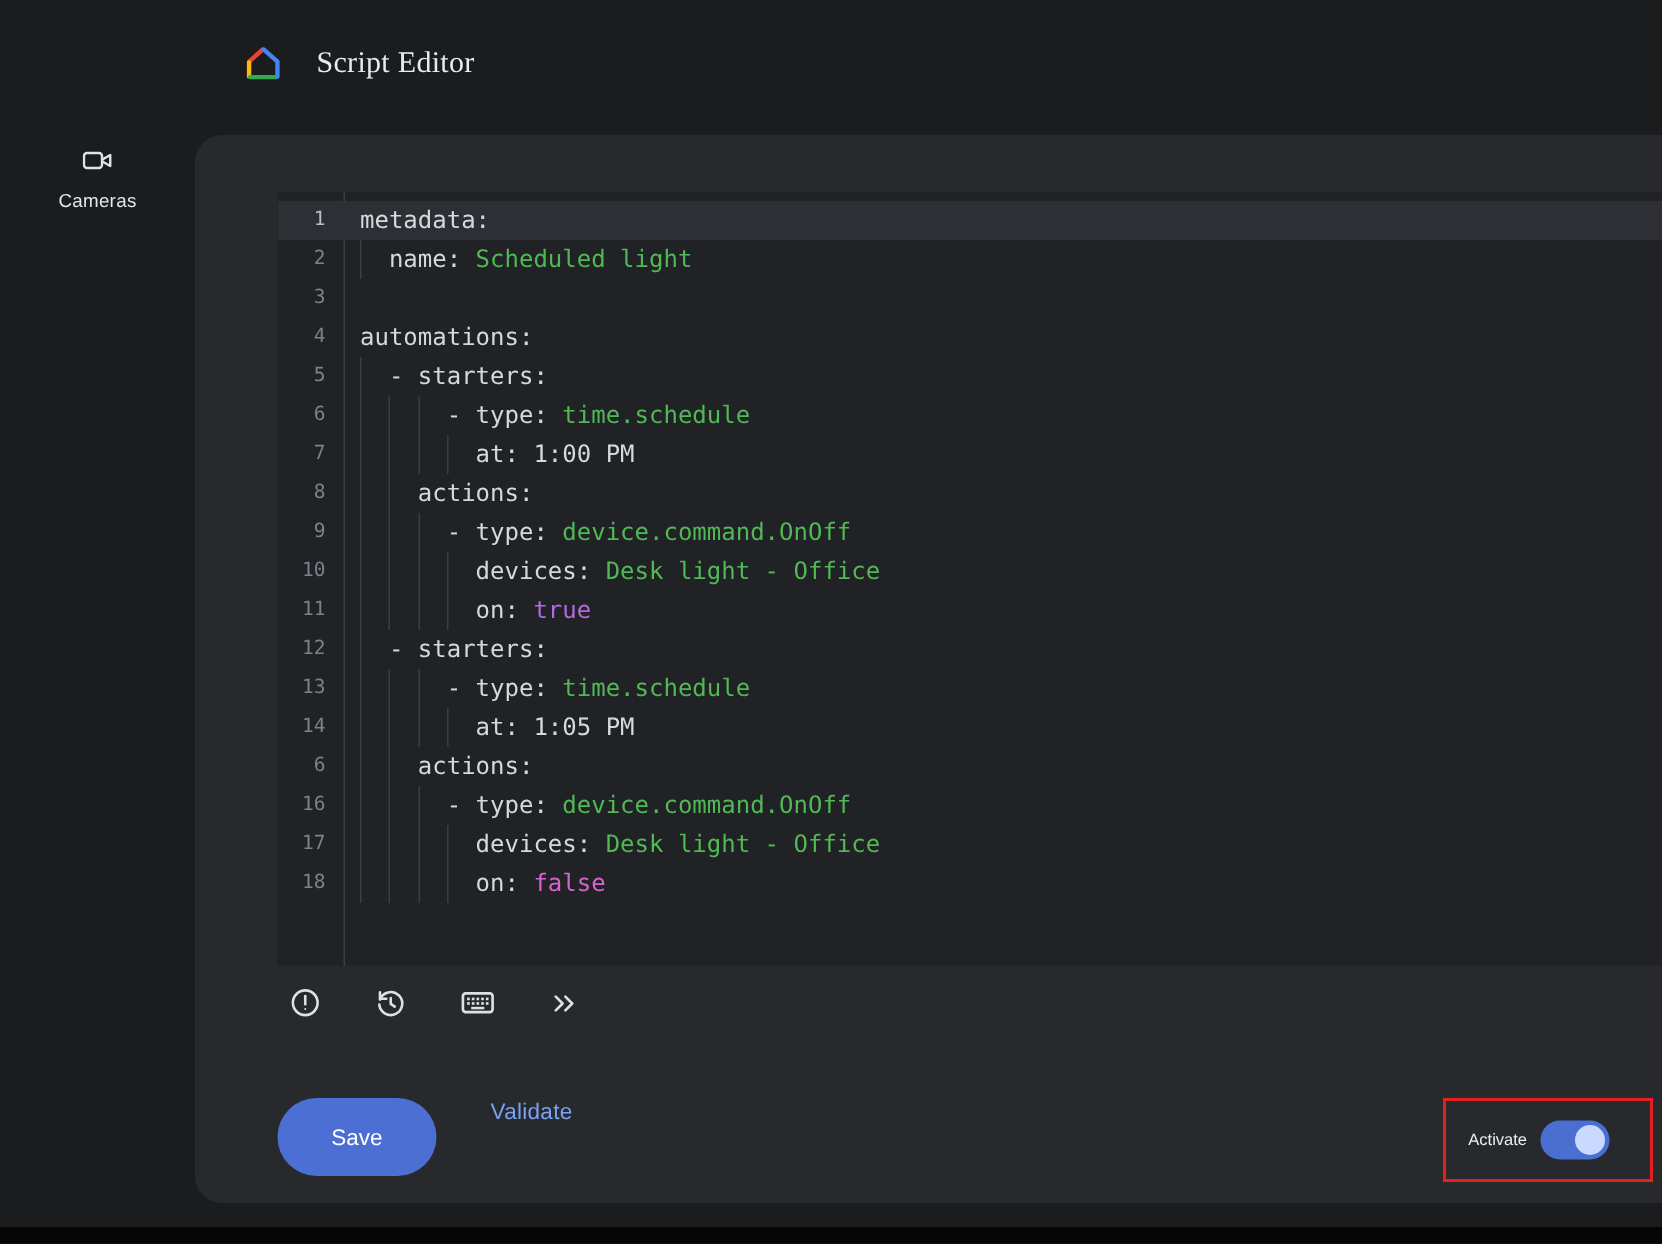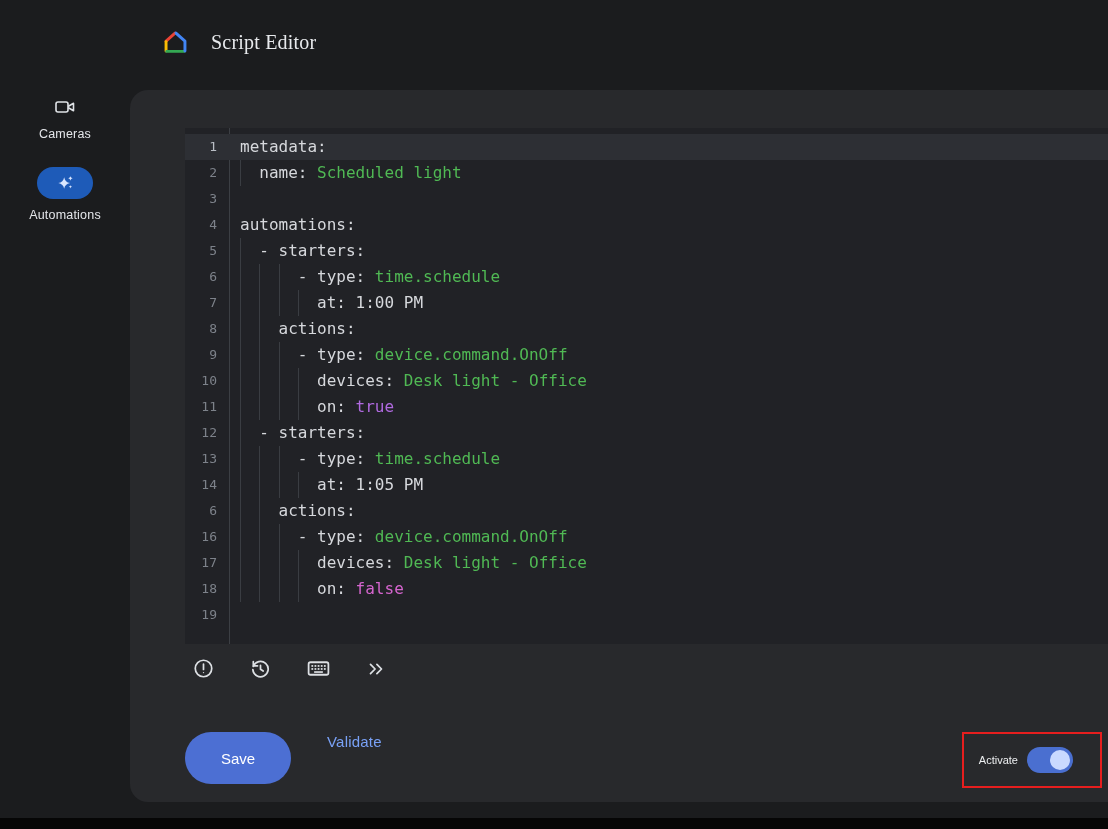--- a/index.html
+++ b/index.html
@@ -74,30 +74,20 @@
 <nav class="sidebar">
   <div class="nav-item first">
     <span class="nav-icon">
       <svg width="20" height="16" viewBox="0 0 20 16" fill="none" stroke="#dfe2e6" stroke-width="1.6" stroke-linejoin="round">
         <rect x="1" y="3" width="12" height="10" rx="2"></rect>
         <path d="M13 7.5l5.5-3.2v7.4L13 8.5"></path>
       </svg>
     </span>
     <span class="nav-label">Cameras</span>
   </div>
-  <div class="nav-item">
-    <span class="nav-icon pill">
-      <svg width="20" height="20" viewBox="0 0 24 24" fill="#d9e6ff">
-        <path d="M11 5 C11.7 9 14 11.3 18 12 C14 12.7 11.7 15 11 19 C10.3 15 8 12.7 4 12 C8 11.3 10.3 9 11 5 Z"></path>
-        <path d="M18.5 3.5 C18.8 5.1 19.8 6.1 21.4 6.4 C19.8 6.7 18.8 7.7 18.5 9.3 C18.2 7.7 17.2 6.7 15.6 6.4 C17.2 6.1 18.2 5.1 18.5 3.5 Z"></path>
-        <path d="M18.5 14.5 C18.7 15.7 19.4 16.4 20.6 16.6 C19.4 16.8 18.7 17.5 18.5 18.7 C18.3 17.5 17.6 16.8 16.4 16.6 C17.6 16.4 18.3 15.7 18.5 14.5 Z"></path>
-      </svg>
-    </span>
-    <span class="nav-label">Automations</span>
-  </div>
 </nav>
 
 <main class="panel">
 
   <div class="editor">
     <div class="gutter-rail"></div>
     <div class="code-lines">
         <div class="code-line active">
           <span class="gutter">1</span>
           <span class="code-text"><span class="tk-p">metadata:</span></span>
@@ -161,24 +151,20 @@
           <span class="gutter">16</span>
           <span class="code-text"><i class="guide" style="left: calc(0ch + 11px);"></i><i class="guide" style="left: calc(2ch + 11px);"></i><i class="guide" style="left: calc(4ch + 11px);"></i><span class="tk-p">      - type: </span><span class="tk-s">device.command.OnOff</span></span>
         </div>
         <div class="code-line">
           <span class="gutter">17</span>
           <span class="code-text"><i class="guide" style="left: calc(0ch + 11px);"></i><i class="guide" style="left: calc(2ch + 11px);"></i><i class="guide" style="left: calc(4ch + 11px);"></i><i class="guide" style="left: calc(6ch + 11px);"></i><span class="tk-p">        devices: </span><span class="tk-s">Desk light - Office</span></span>
         </div>
         <div class="code-line">
           <span class="gutter">18</span>
           <span class="code-text"><i class="guide" style="left: calc(0ch + 11px);"></i><i class="guide" style="left: calc(2ch + 11px);"></i><i class="guide" style="left: calc(4ch + 11px);"></i><i class="guide" style="left: calc(6ch + 11px);"></i><span class="tk-p">        on: </span><span class="tk-f">false</span></span>
-        </div>
-        <div class="code-line">
-          <span class="gutter">19</span>
-          <span class="code-text"></span>
         </div>
       </div>
   </div>
 
   <div class="toolbar">
     <button class="tb-btn">
       <span>
         <svg width="23" height="23" viewBox="0 0 24 24" fill="none" stroke="#dde0e4" stroke-width="1.8">
           <circle cx="12" cy="12" r="8.6"></circle>
           <line x1="12" y1="7.4" x2="12" y2="13" stroke-linecap="round"></line>

